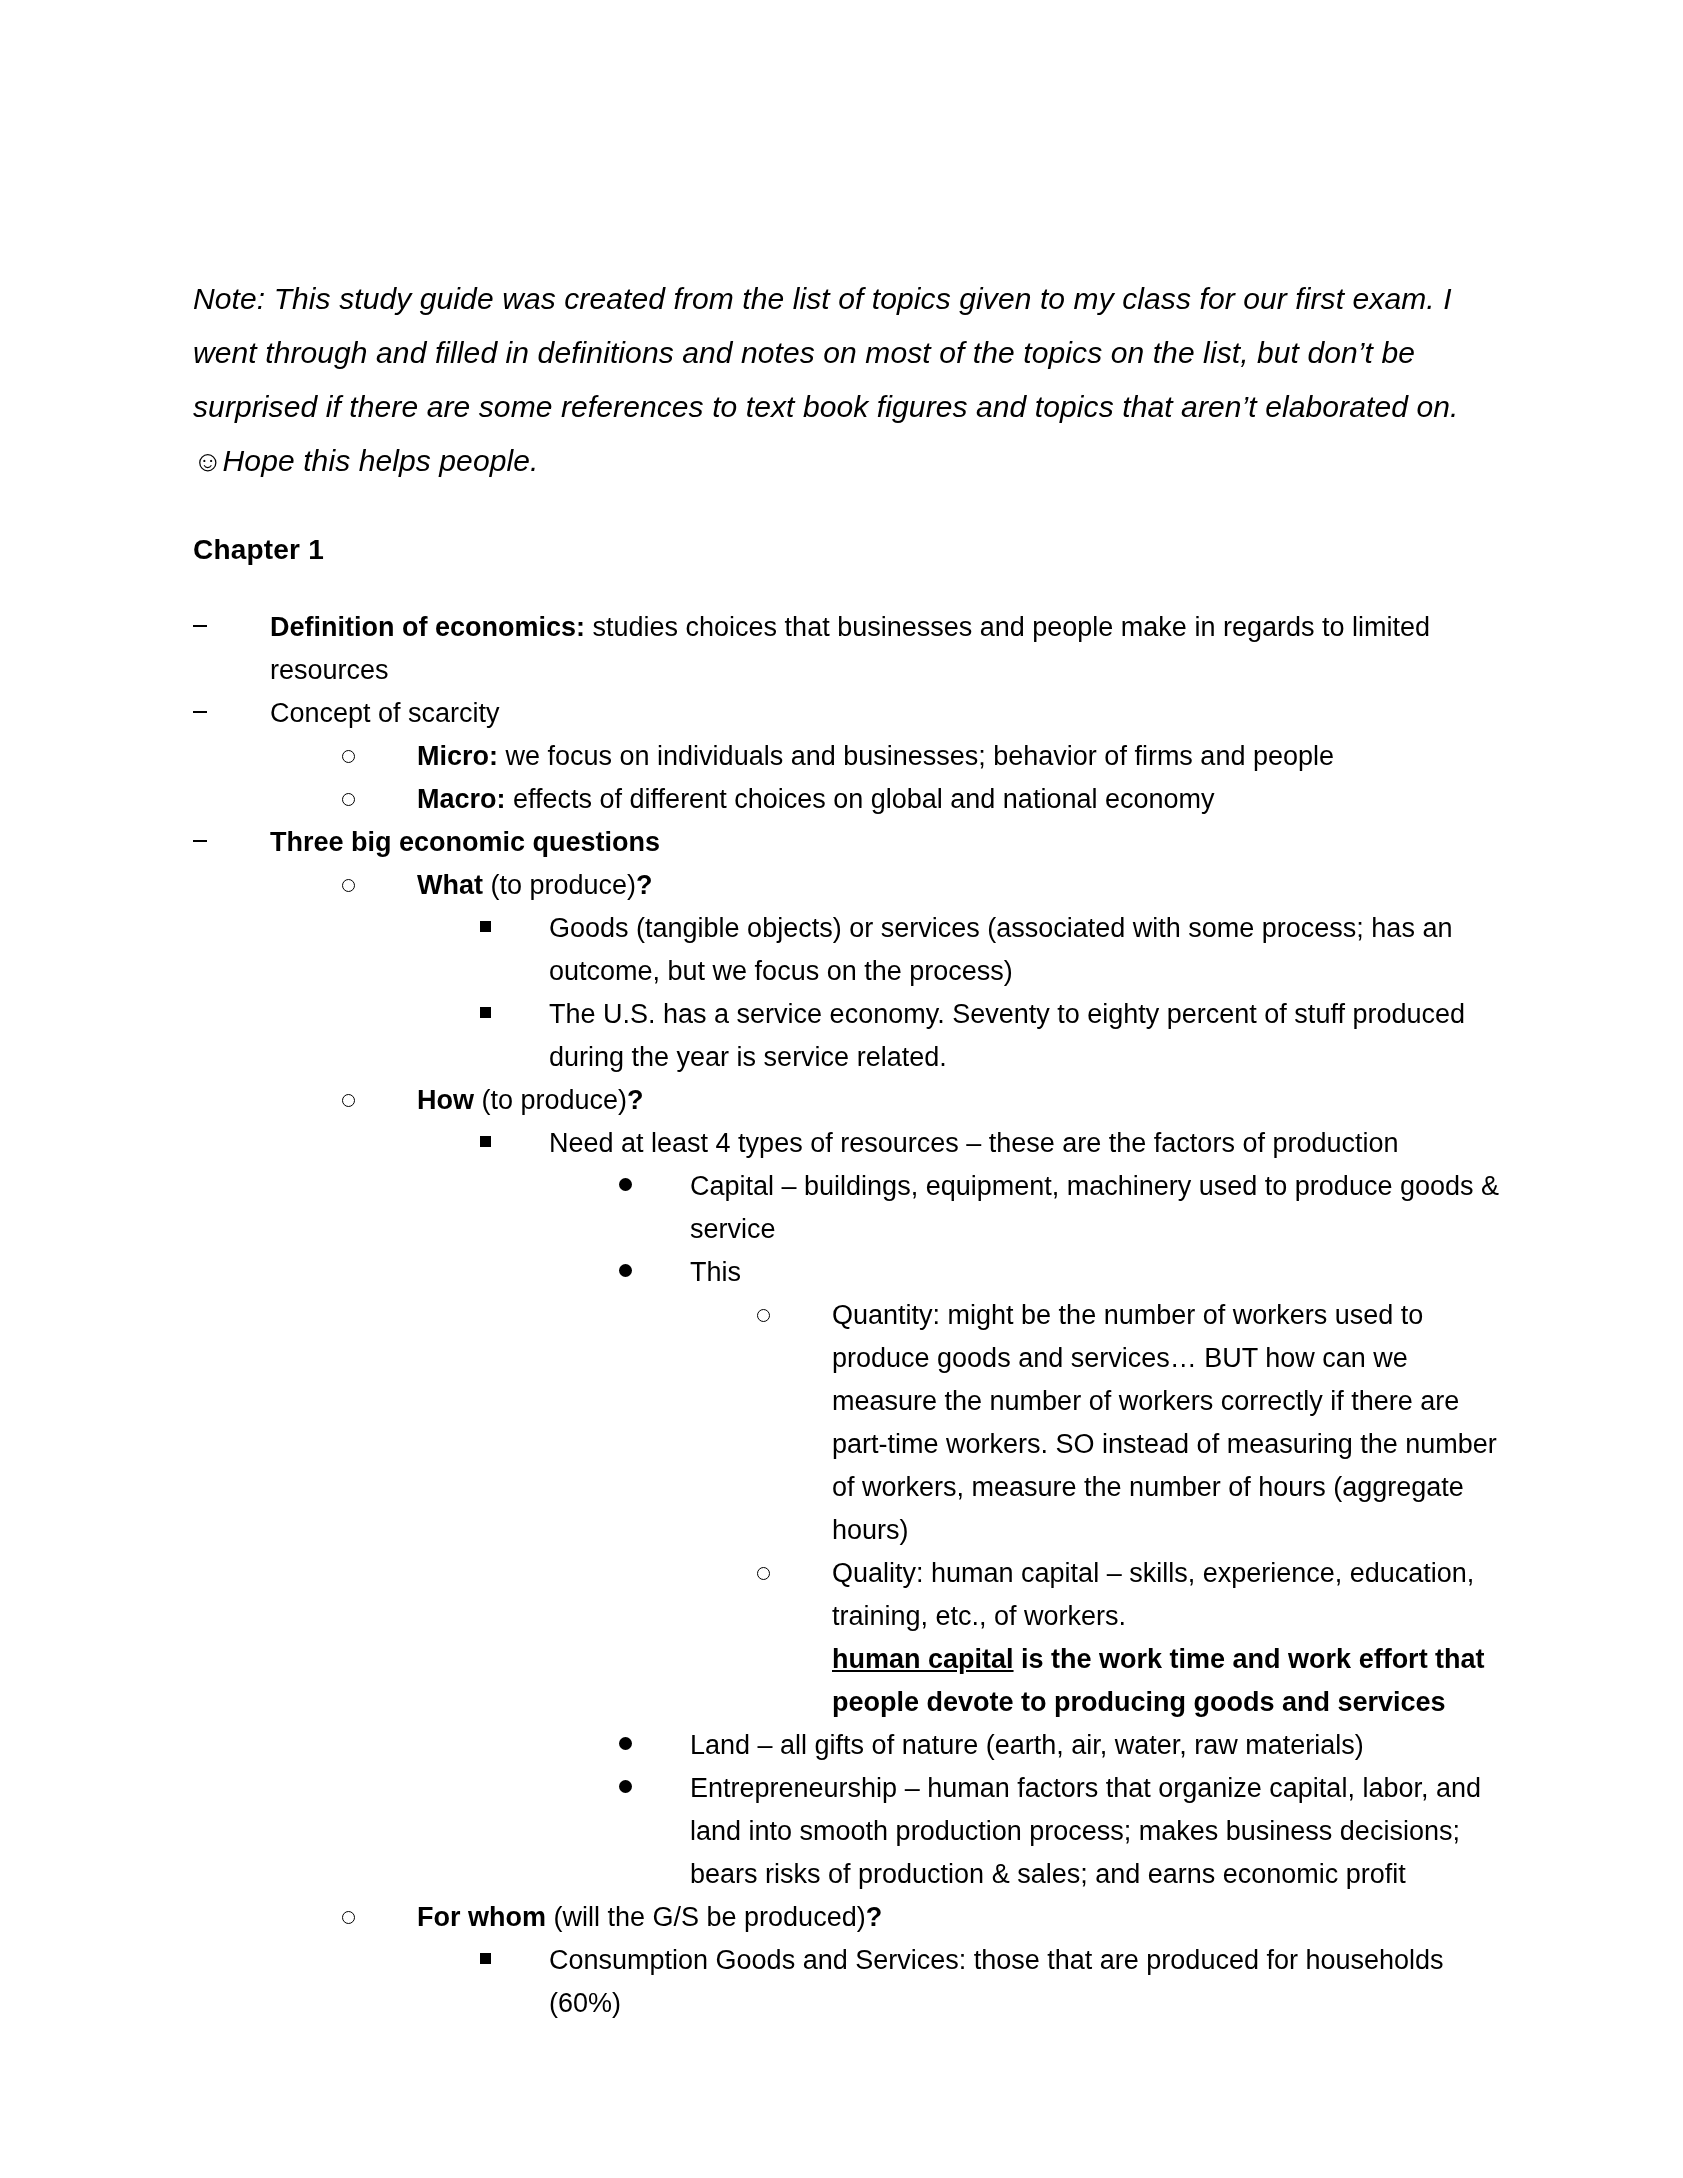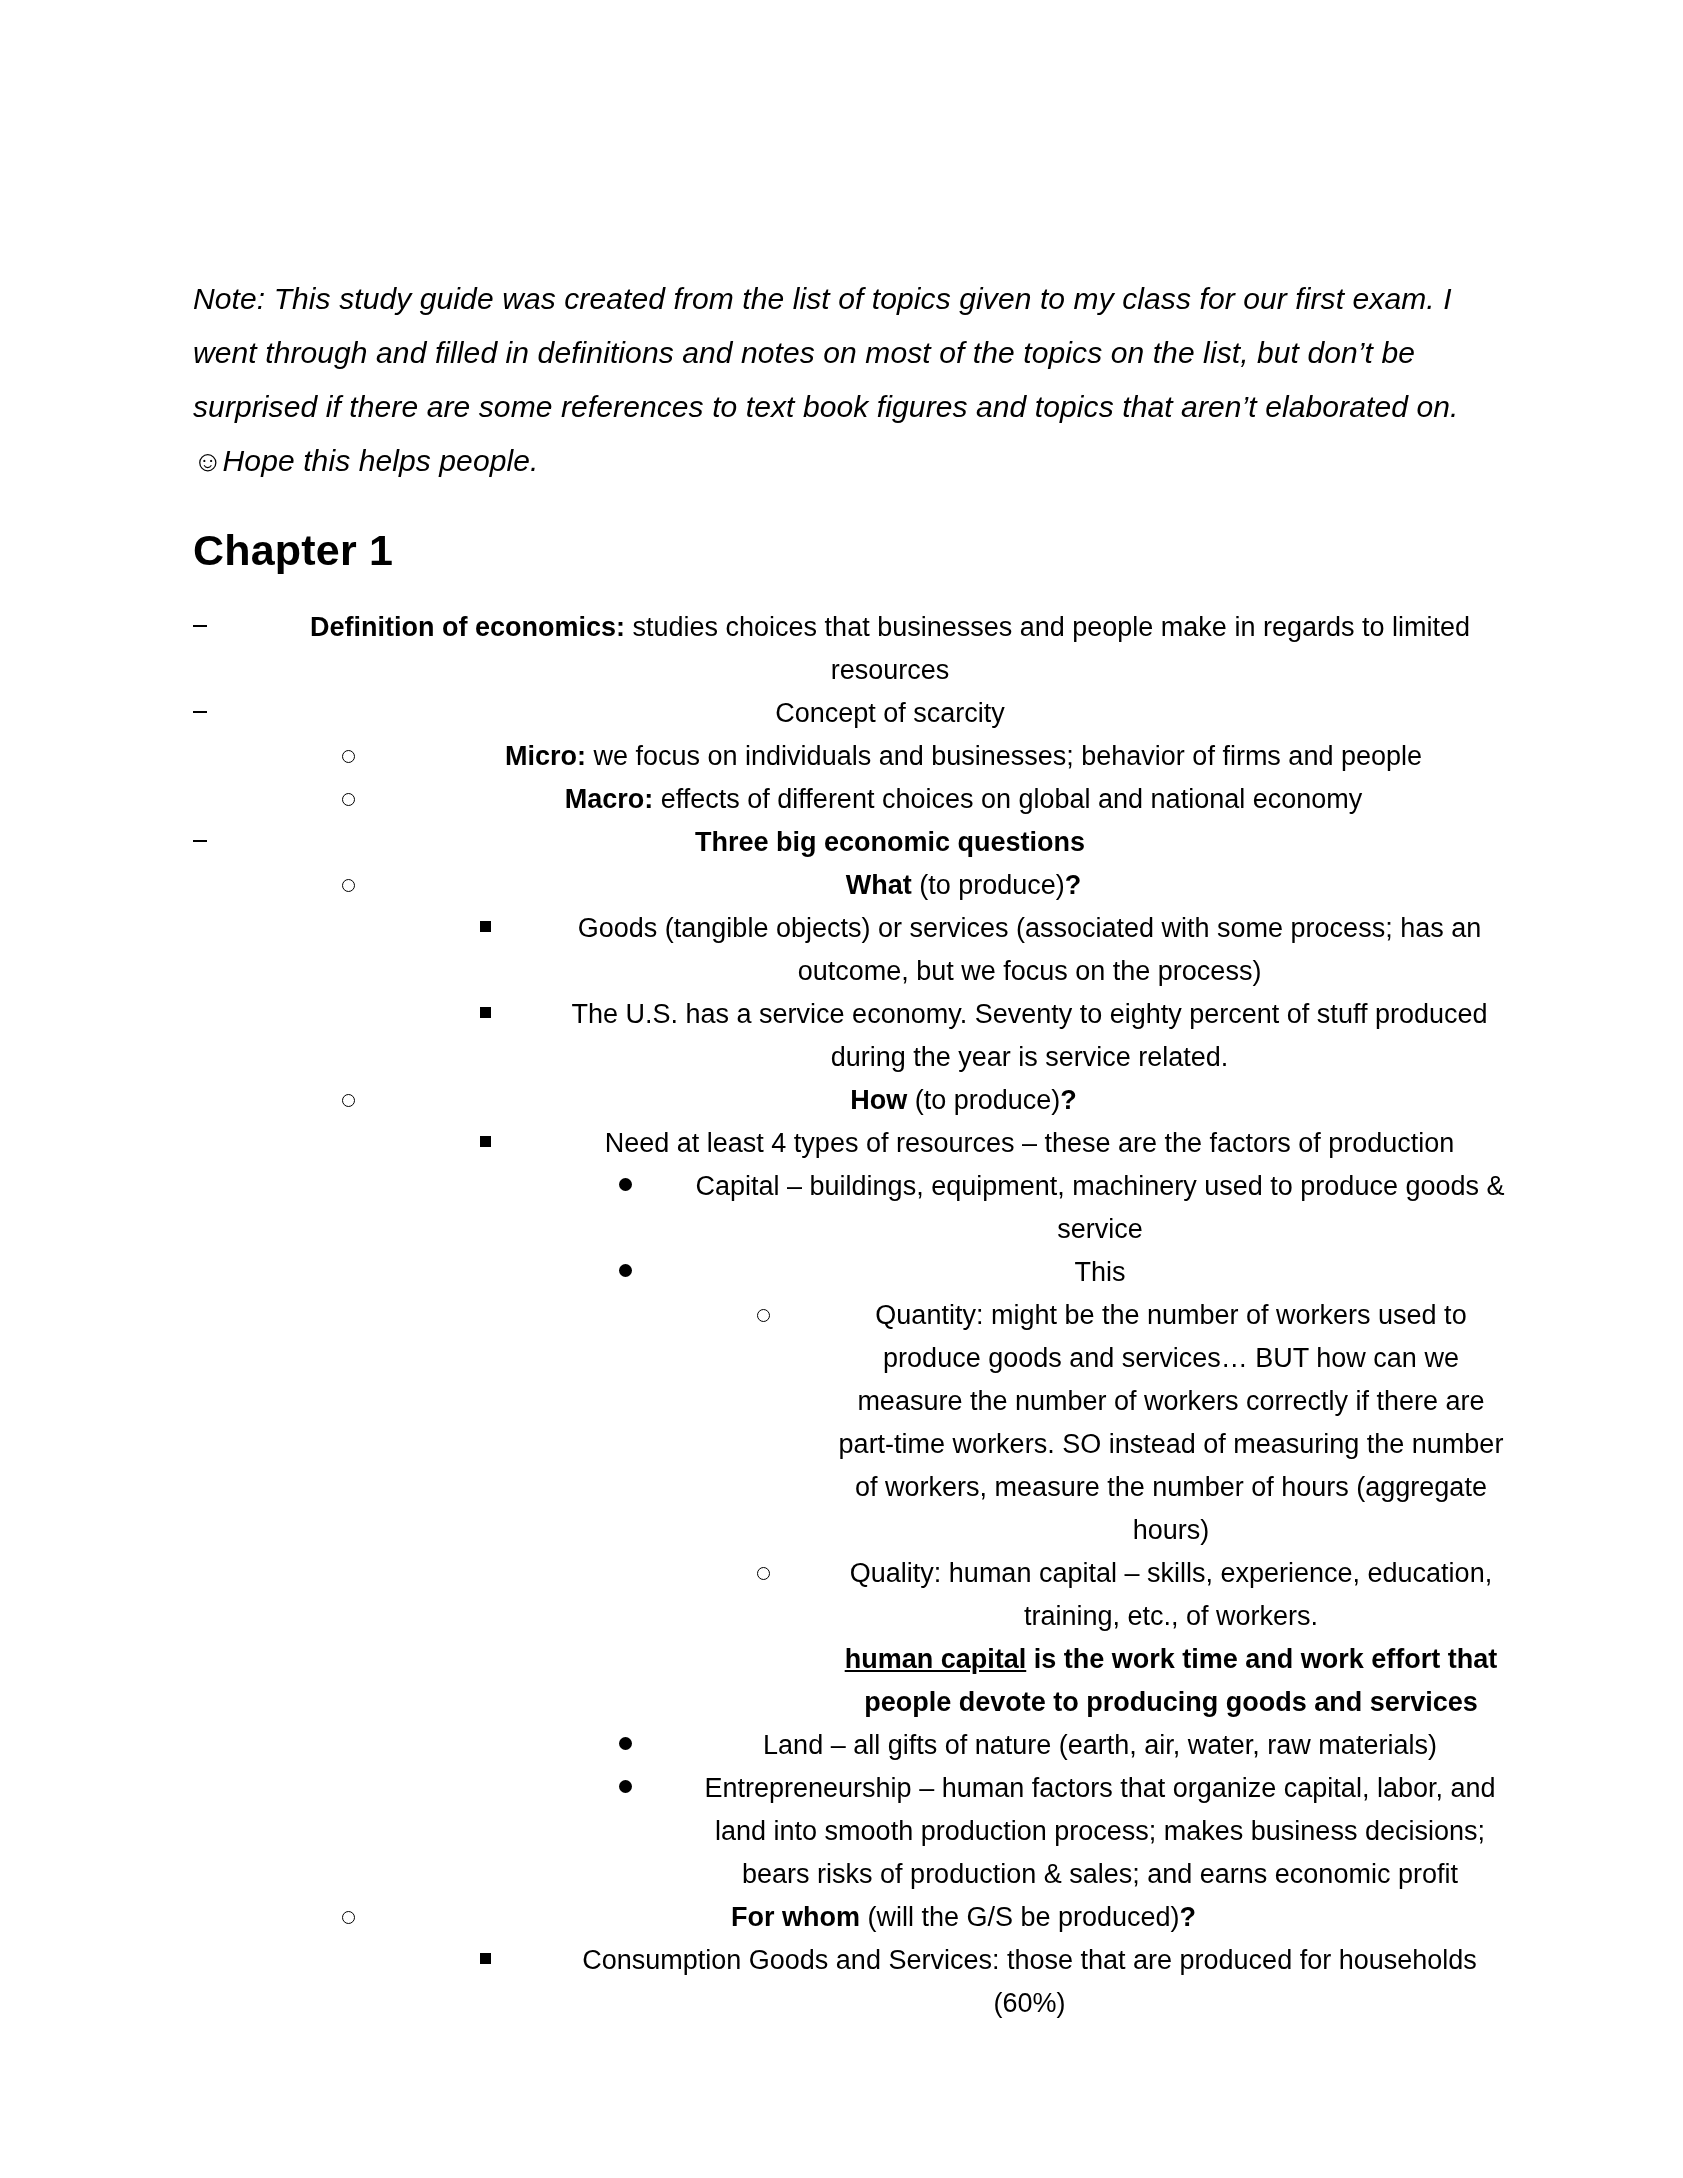--- a/index.html
+++ b/index.html
@@ -34,38 +34,37 @@
     text-align: left;
   }
   .smiley {
     font-style: normal;
     font-size: 29px;
     letter-spacing: 0;
   }
 
   
   .chapter-heading {
-    font-size: 43px;
+    font-size: 28px;
     font-weight: bold;
     line-height: 44px;
     margin: 0 0 34px 0;
     letter-spacing: 0.2px;
   }
 
   
   .outline {
     font-size: 27px;
     line-height: 43px;
   }
   .li {
     position: relative;
     display: block;
     margin: 0;
     padding: 0;
-    text-align: center;
   }
   .li .marker {
     position: absolute;
     left: 0;
     top: 0;
     display: block;
     text-align: left;
     line-height: 43px;
   }
   .li .body {

